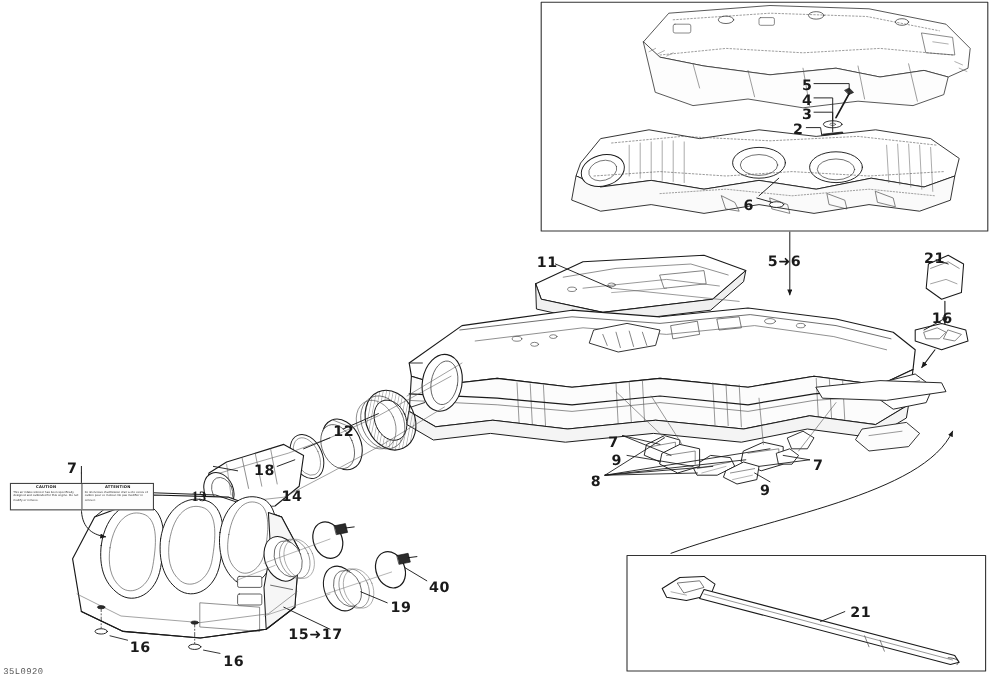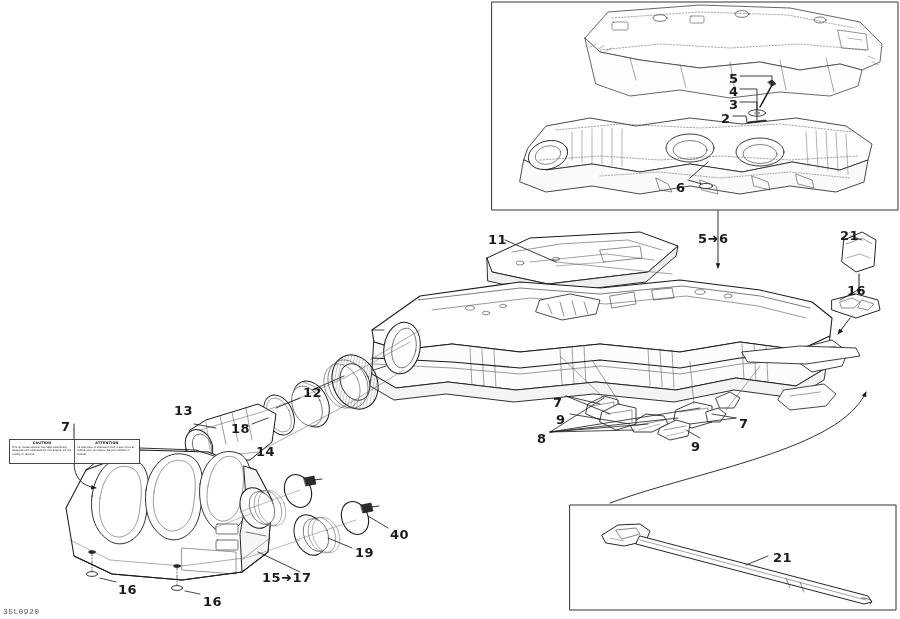--- a/index.html
+++ b/index.html
@@ -461,21 +461,21 @@
 
   <div class="callout" style="left:553px;top:396px;">7</div>
   <div class="callout" style="left:556px;top:413px;">9</div>
   <div class="callout" style="left:537px;top:432px;">8</div>
   <div class="callout" style="left:739px;top:417px;">7</div>
   <div class="callout" style="left:691px;top:440px;">9</div>
 
   <div class="callout" style="left:291px;top:386px;margin-left:12px;">12</div>
   <div class="callout" style="left:256px;top:405px;margin-top:40px;">14</div>
   <div class="callout" style="left:231px;top:422px;">18</div>
-  <div class="callout" style="left:174px;top:404px;">13</div>
+  <div class="callout" style="left:174px;top:444px;font-family:Liberation Serif, serif;">13</div>
   <div class="callout" style="left:61px;top:420px;">7</div>
 
   <div class="callout" style="left:118px;top:583px;">16</div>
   <div class="callout" style="left:203px;top:595px;">16</div>
   <div class="callout" style="left:262px;top:571px;">15➜17</div>
   <div class="callout" style="left:355px;top:546px;">19</div>
   <div class="callout" style="left:390px;top:528px;">40</div>
   <div class="callout" style="left:773px;top:551px;">21</div>
 
   <div id="decal">

